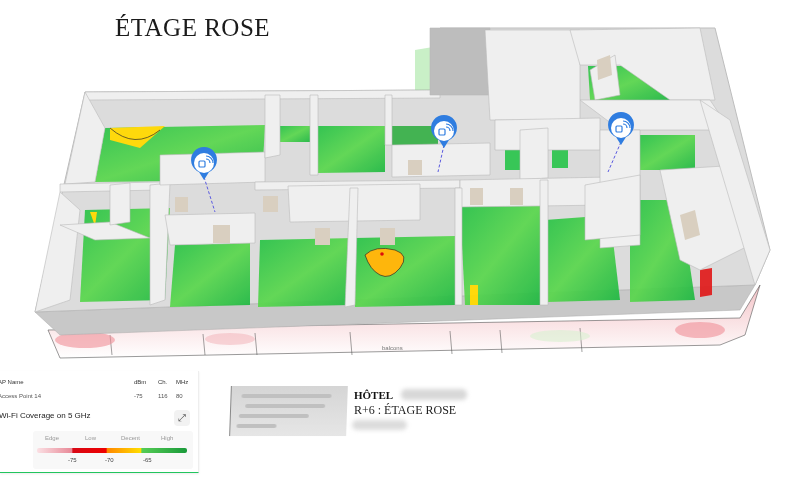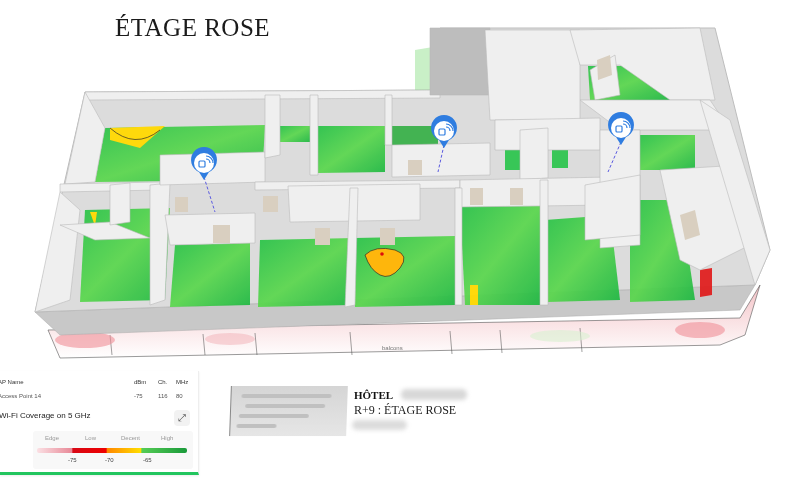--- a/index.html
+++ b/index.html
@@ -1,19 +1,19 @@
 <!DOCTYPE html>
 <html><head>
 <meta charset="utf-8">
 <style>
   html,body{margin:0;padding:0;background:#fff;}
   body{width:794px;height:483px;position:relative;overflow:hidden;font-family:"Liberation Sans",sans-serif;}
   .title{position:absolute;left:115px;top:14px;font-family:Liberation Serif, serif;font-size:25px;color:#1a1a1a;letter-spacing:0.5px;}
   .plan{position:absolute;left:0;top:0;width:794px;height:370px;}
-  .legend-card{position:absolute;left:0;top:371px;width:198px;height:101px;background:#fff;border-right:1px solid #eee;border-bottom:3px solid #22c55e;box-shadow:0 1px 2px rgba(0,0,0,0.08);}
+  .legend-card{position:absolute;left:0;top:371px;width:198px;height:101px;background:#fff;border-right:1px solid #eee;border-bottom:1px solid #22c55e;box-shadow:0 1px 2px rgba(0,0,0,0.08);}
   .ap-head{position:absolute;top:8px;left:0;right:0;font-size:6px;color:#333;}
   .ap-row{position:absolute;top:22px;left:0;right:0;font-size:6px;color:#555;}
   .ap-head span,.ap-row span{position:absolute;}
   .c-name{left:-2px;}
   .c-dbm{left:134px;}
   .c-ch{left:158px;}
   .c-mhz{left:176px;}
   .cov-title{position:absolute;left:-1px;top:40px;font-size:8px;color:#222;}
   .expand{position:absolute;left:174px;top:39px;width:16px;height:16px;border-radius:4px;background:#f2f2f2;color:#444;font-size:10px;line-height:16px;text-align:center;}
   .scale-box{position:absolute;left:33px;top:60px;width:160px;height:38px;background:#f8f8f8;border-radius:3px;}
@@ -198,14 +198,14 @@
 </div>
 
 <div class="info-blur">
   <div style="left:10px;top:8px;width:90px"></div>
   <div style="left:14px;top:18px;width:80px"></div>
   <div style="left:8px;top:28px;width:70px"></div>
   <div style="left:6px;top:38px;width:40px"></div>
 </div>
 <div class="hotel">HÔTEL</div>
 <div class="hotel-blur"></div>
-<div class="subtitle">R+9 : ÉTAGE ROSE</div>
+<div class="subtitle">R+6 : ÉTAGE ROSE</div>
 <div class="sub-blur"></div>
 
 </body></html>

